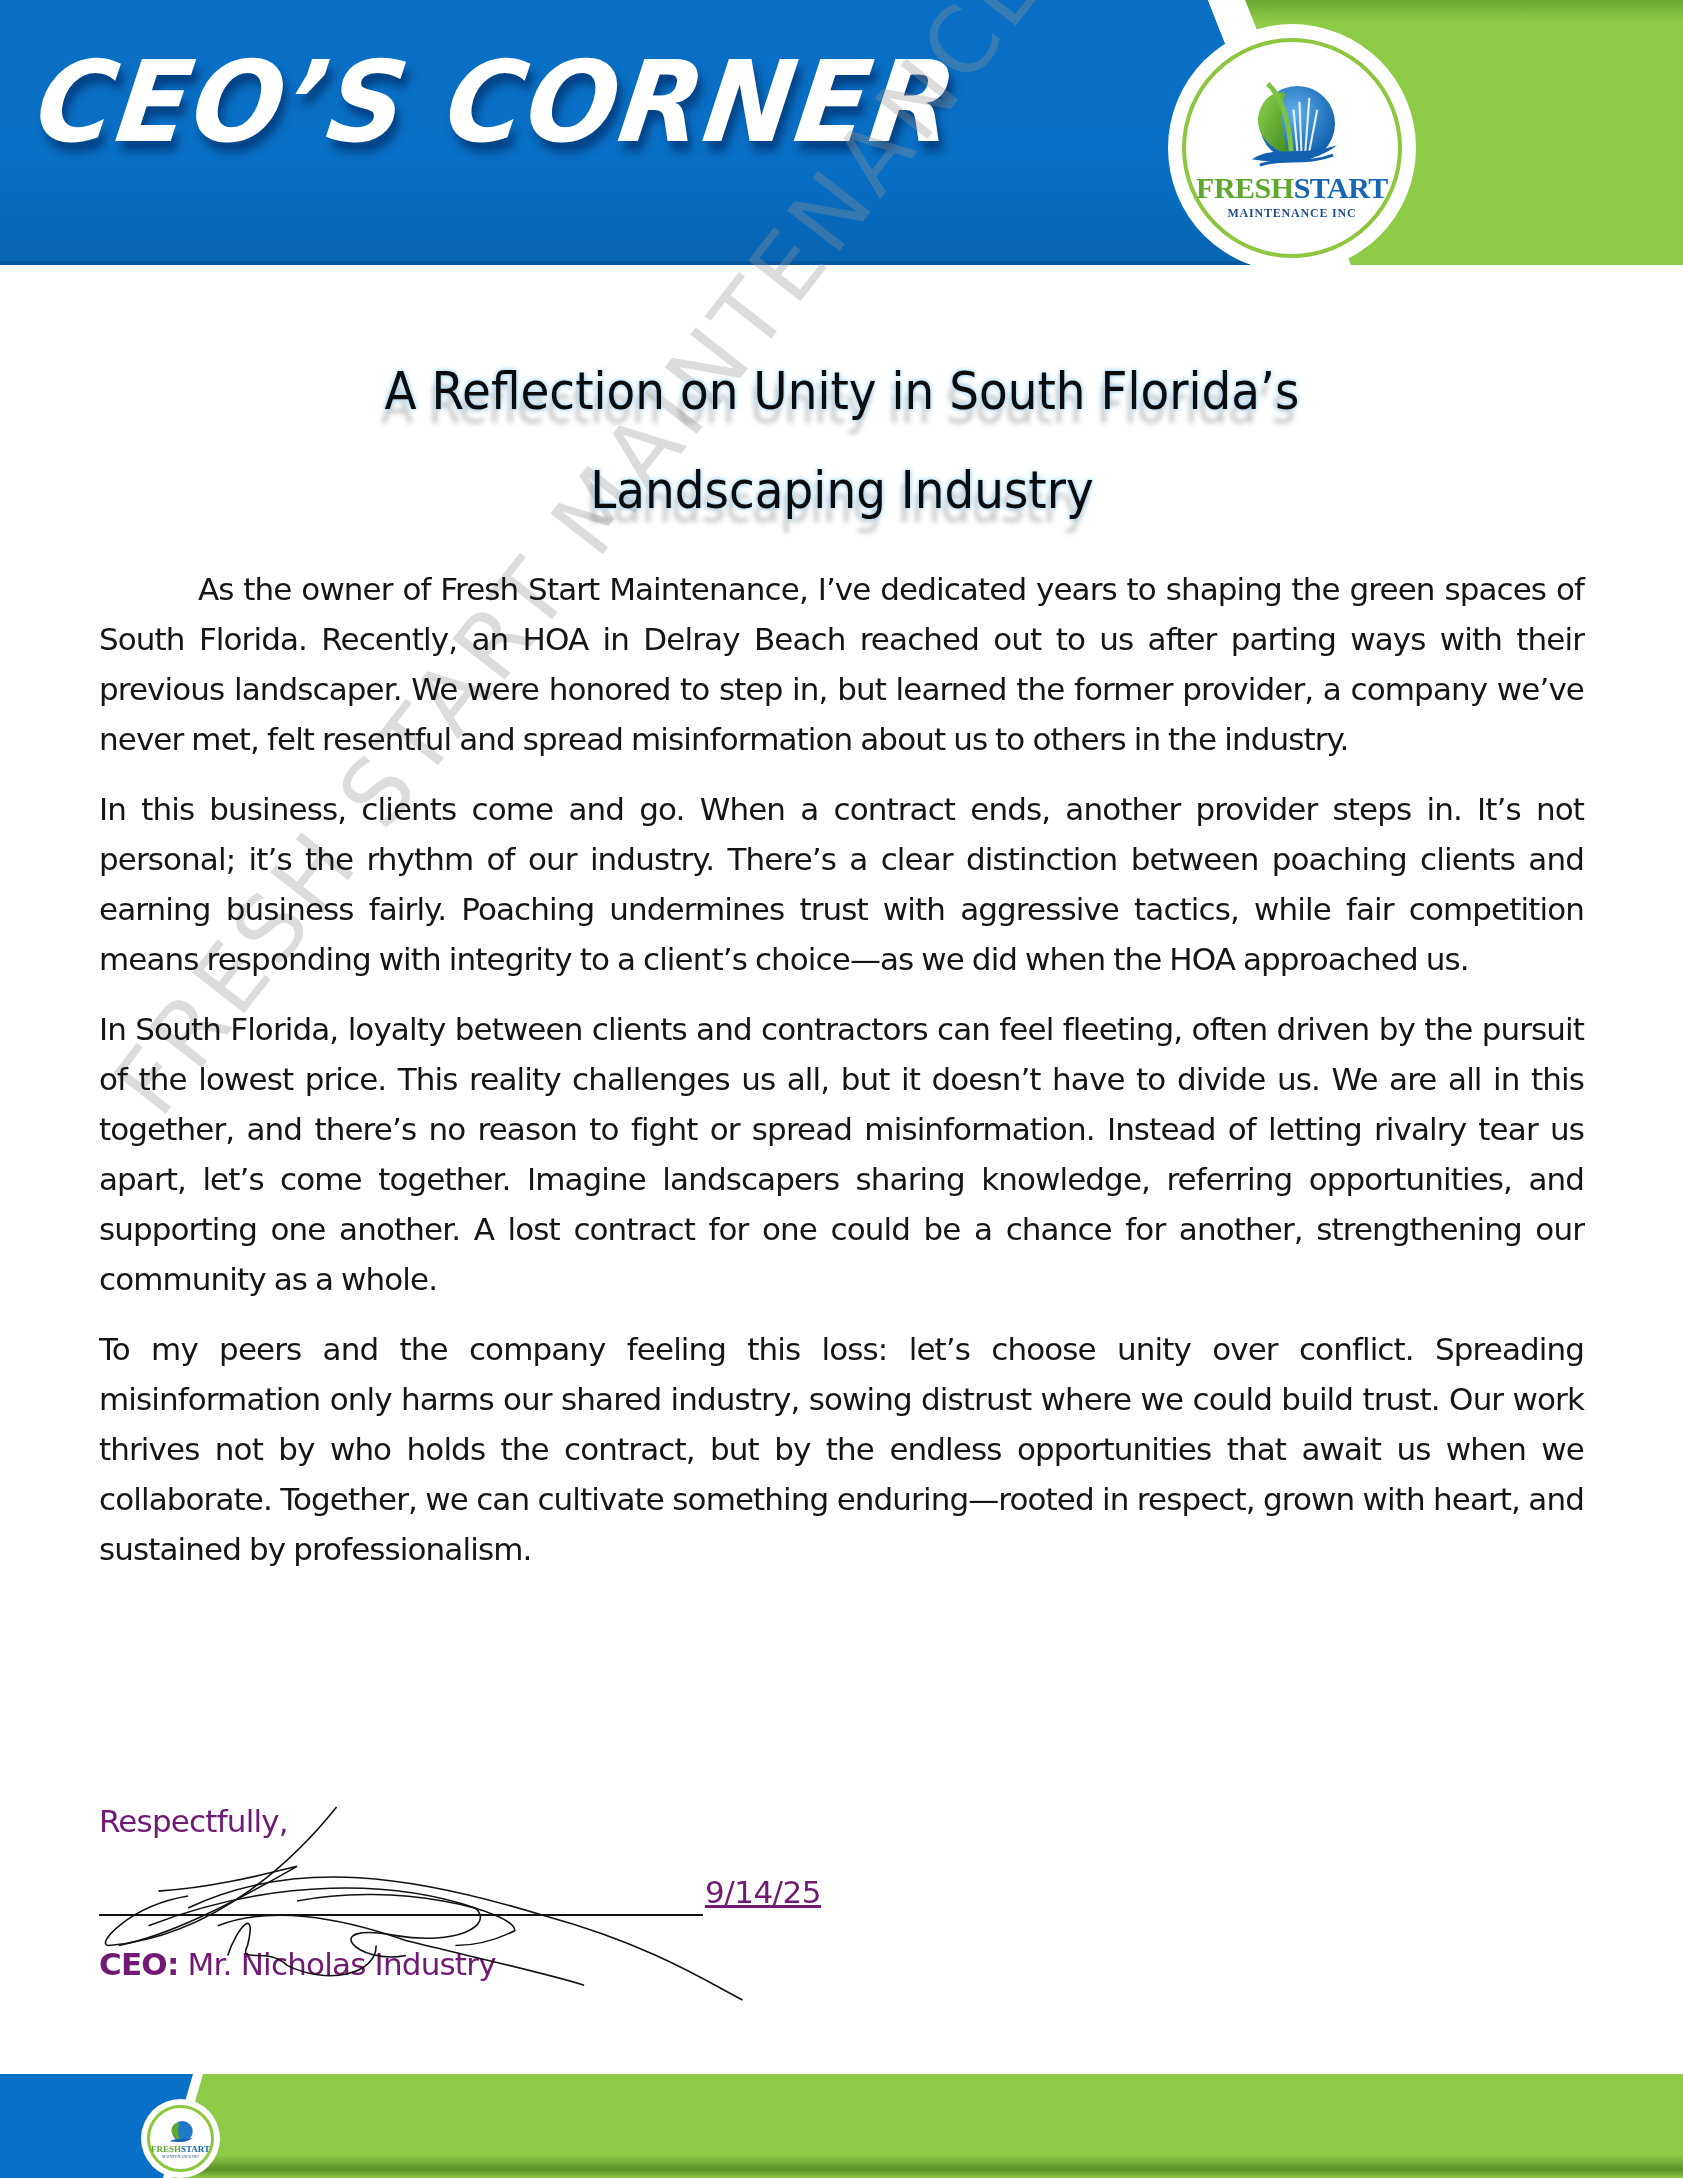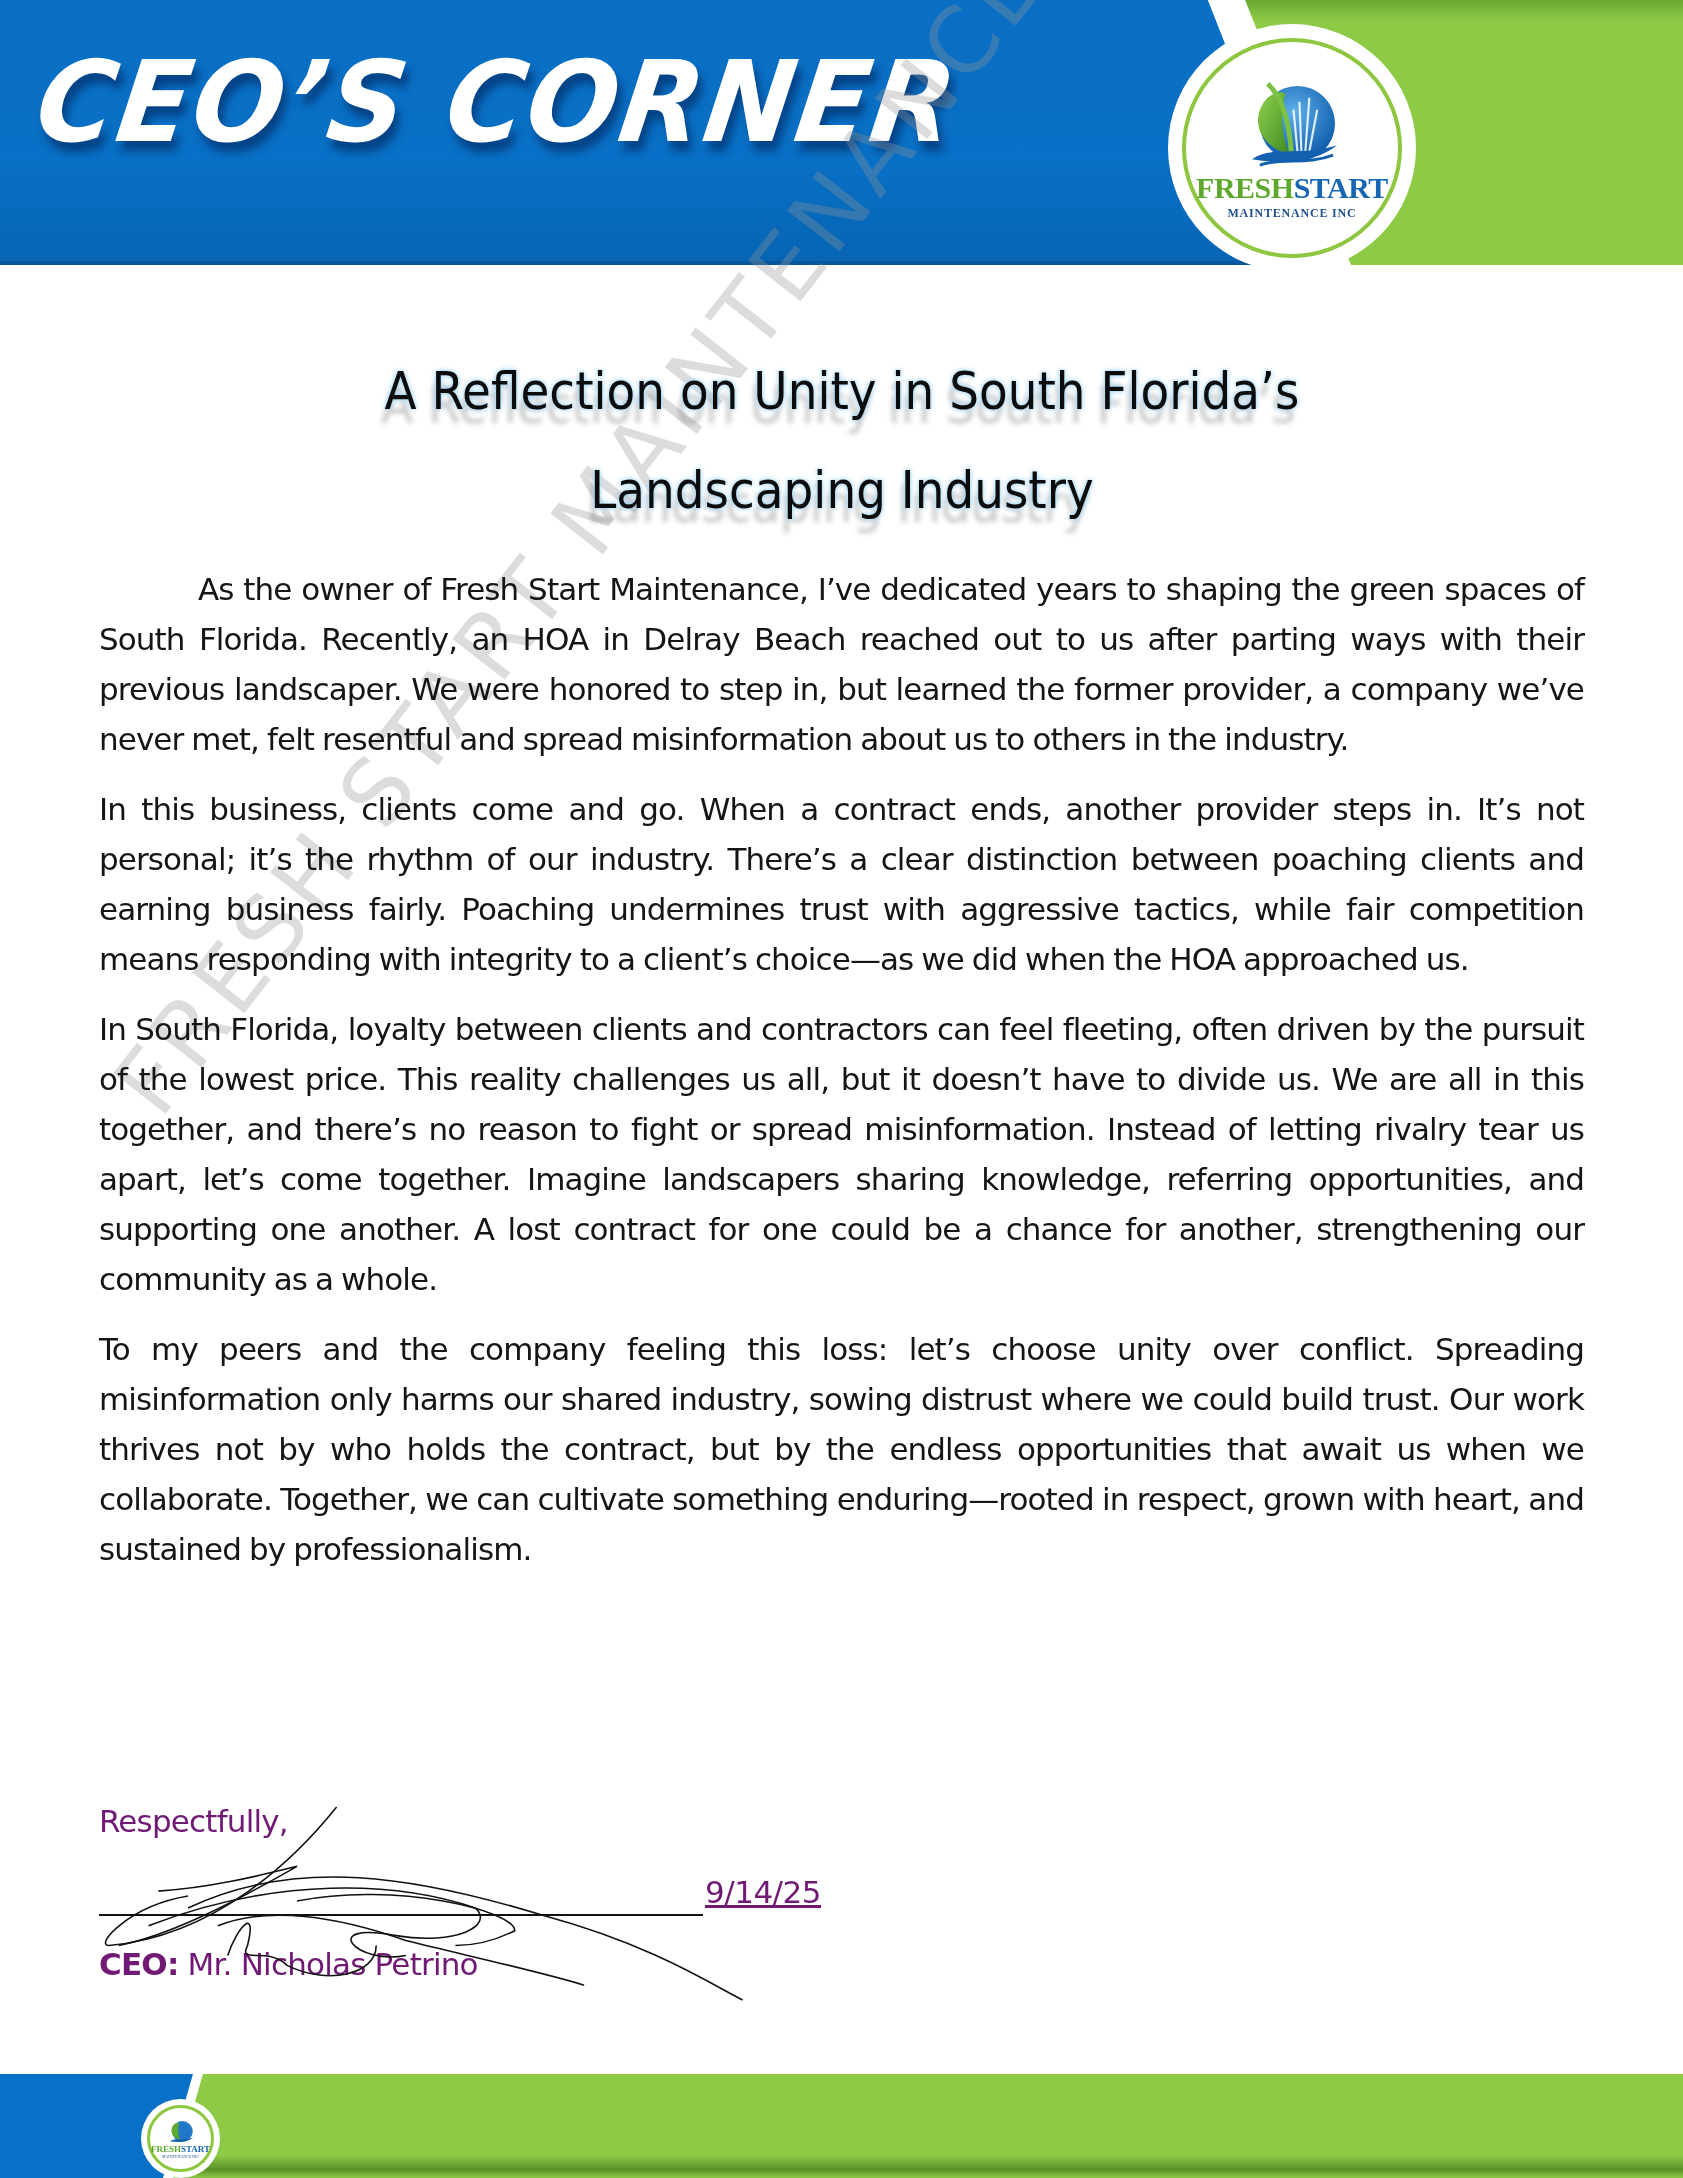--- a/index.html
+++ b/index.html
@@ -176,21 +176,21 @@
   <p class="indent">As the owner of Fresh Start Maintenance, I’ve dedicated years to shaping the green spaces of South Florida. Recently, an HOA in Delray Beach reached out to us after parting ways with their previous landscaper. We were honored to step in, but learned the former provider, a company we’ve never met, felt resentful and spread misinformation about us to others in the industry.</p>
   <p>In this business, clients come and go. When a contract ends, another provider steps in. It’s not personal; it’s the rhythm of our industry. There’s a clear distinction between poaching clients and earning business fairly. Poaching undermines trust with aggressive tactics, while fair competition means responding with integrity to a client’s choice—as we did when the HOA approached us.</p>
   <p>In South Florida, loyalty between clients and contractors can feel fleeting, often driven by the pursuit of the lowest price. This reality challenges us all, but it doesn’t have to divide us. We are all in this together, and there’s no reason to fight or spread misinformation. Instead of letting rivalry tear us apart, let’s come together. Imagine landscapers sharing knowledge, referring opportunities, and supporting one another. A lost contract for one could be a chance for another, strengthening our community as a whole.</p>
   <p>To my peers and the company feeling this loss: let’s choose unity over conflict. Spreading misinformation only harms our shared industry, sowing distrust where we could build trust. Our work thrives not by who holds the contract, but by the endless opportunities that await us when we collaborate. Together, we can cultivate something enduring—rooted in respect, grown with heart, and sustained by professionalism.</p>
 </div>
 
 <div class="sig-block">
   <div class="sig-respect">Respectfully,</div>
   <div class="sig-line"></div>
   <div class="sig-date">9/14/25</div>
-  <div class="sig-name"><b>CEO:</b> <span>Mr. Nicholas Petrino</span></div>
+  <div class="sig-name"><b>CEO:</b> <span>Mr. Nicholas Industry</span></div>
   <svg class="sig-scribble" viewBox="0 0 700 210" fill="none" stroke="#111" stroke-width="1.6">
     <path d="M240 10 C200 60 120 140 10 150 C-5 150 30 110 90 100"></path>
     <path d="M60 95 C110 92 160 80 200 70 C130 110 70 140 20 150"></path>
     <path d="M90 112 C200 60 320 80 450 120 C560 150 620 190 650 205"></path>
     <path d="M50 130 C180 80 300 85 380 112 C400 130 360 150 300 140 C220 125 260 170 310 160"></path>
     <path d="M120 130 C170 110 240 120 310 145 C370 160 440 175 490 190"></path>
     <path d="M130 160 C140 130 160 110 150 150 C140 170 170 150 190 170 C230 190 280 180 280 150"></path>
     <path d="M200 105 C300 85 420 115 420 135 C400 145 380 150 360 150"></path>
   </svg>
 </div>

